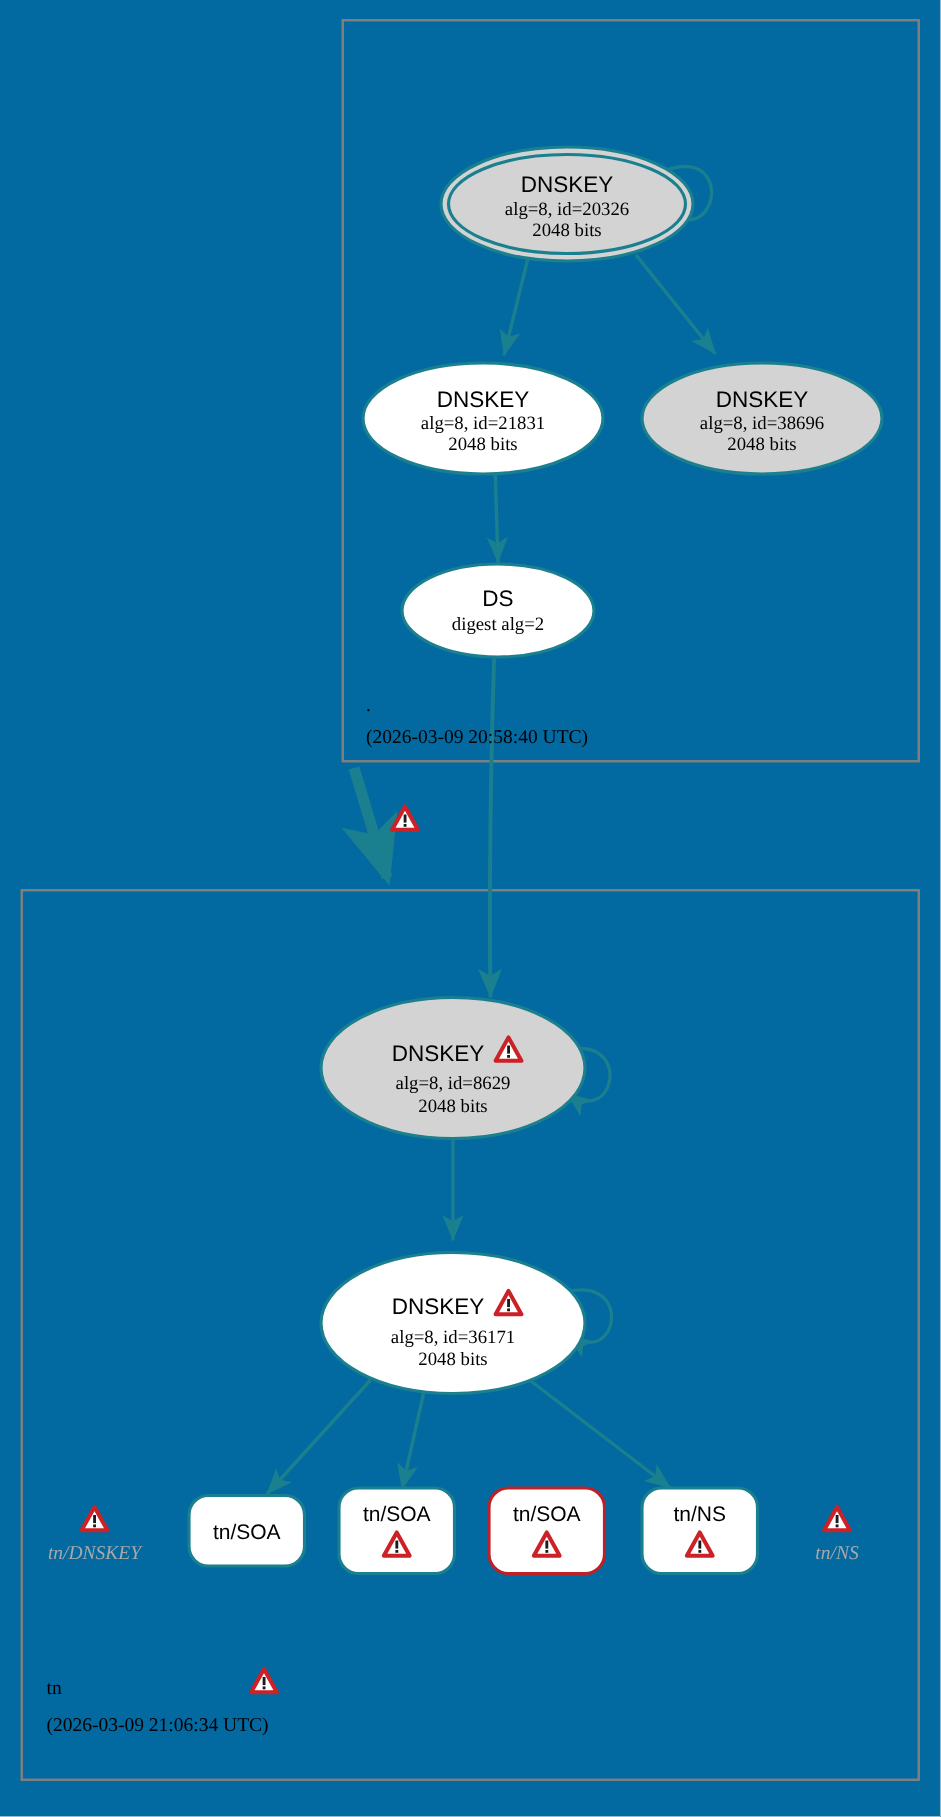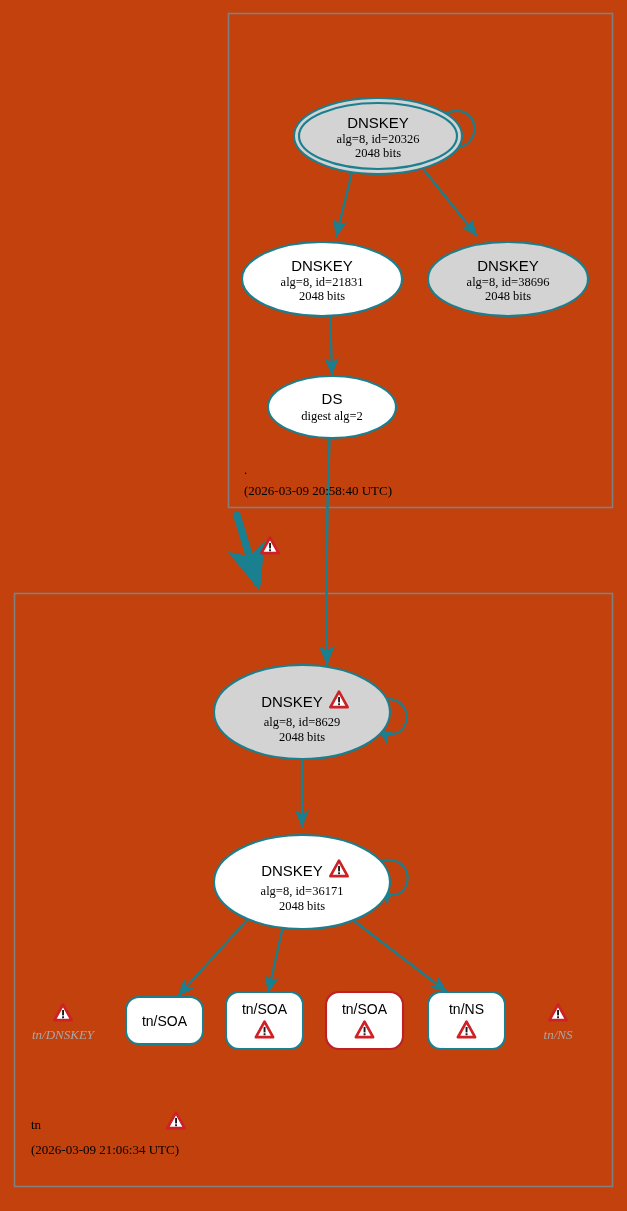--- a/index.html
+++ b/index.html
@@ -7,21 +7,21 @@
     padding: 0;
     background: #ffffff;
   }
   body {
     font-family: "Liberation Sans", sans-serif;
   }
   #canvas {
     position: relative;
     width: 627px;
     height: 1211px;
-    background: #c2410c;
+    background: #0369a1;
     overflow: hidden;
   }
   svg.layer {
     position: absolute;
     left: 0;
     top: 0;
     width: 627px;
     height: 1211px;
   }
   .node-title {

